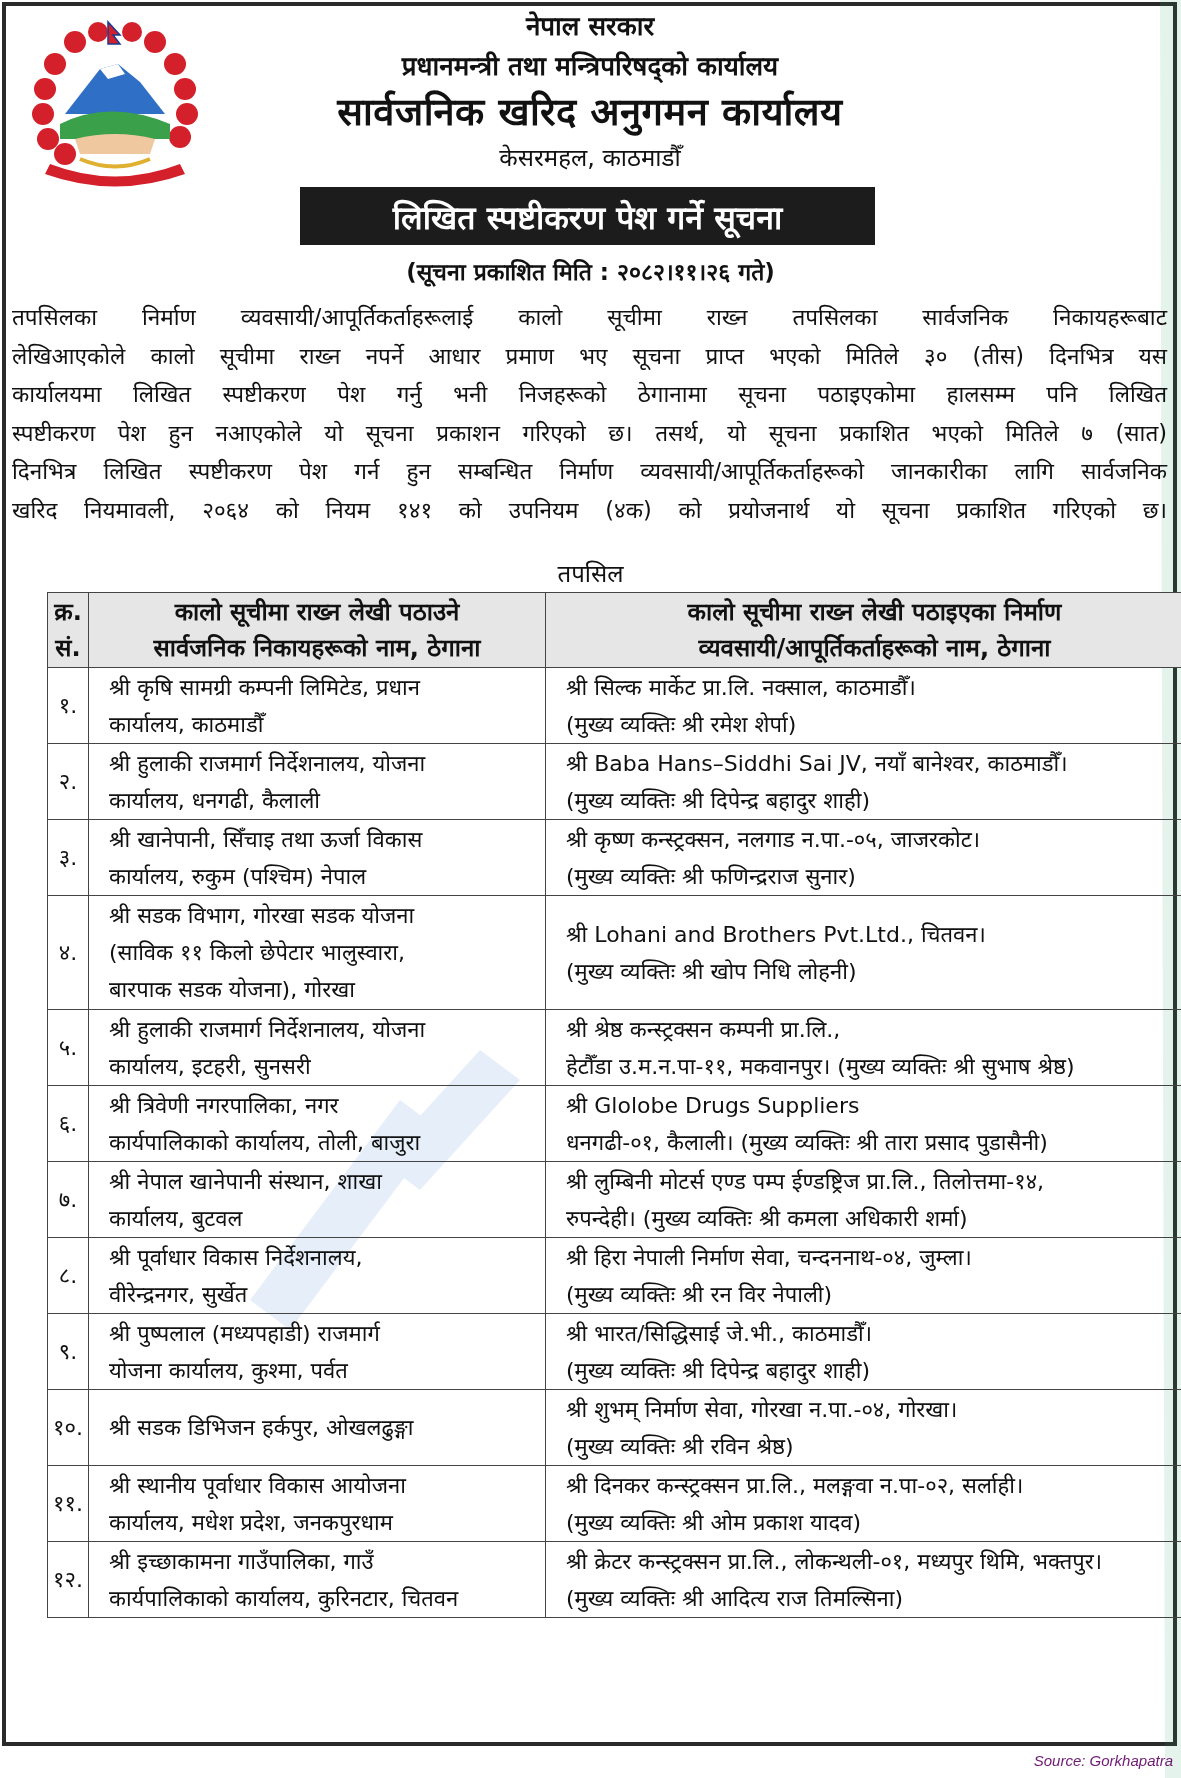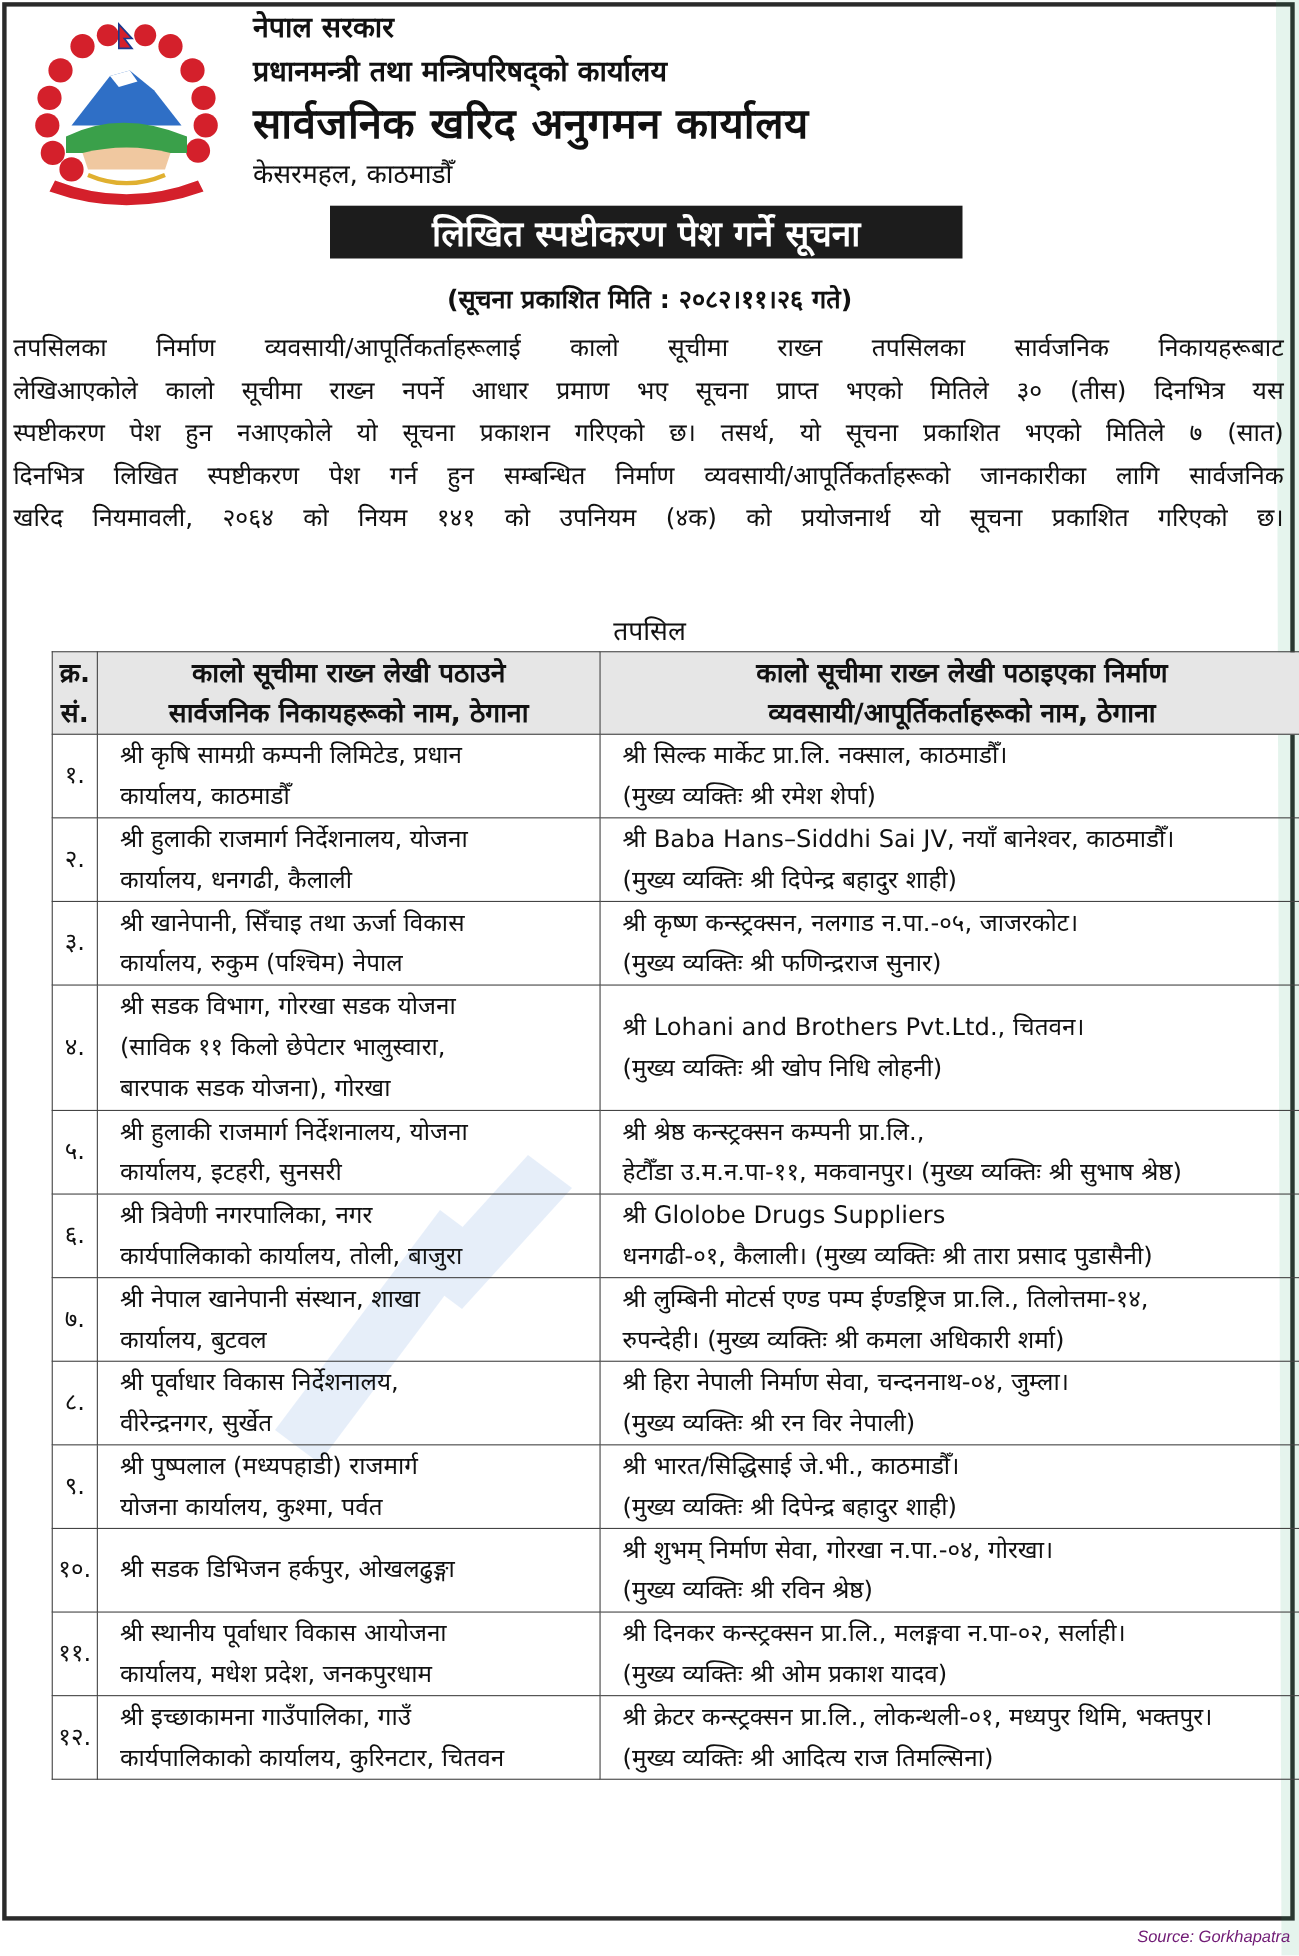--- a/index.html
+++ b/index.html
@@ -1,26 +1,26 @@
 <!DOCTYPE html>
 <html><head>
 <meta charset="utf-8">
 <style>
   html, body { margin:0; padding:0; background:#ffffff; }
   body { width:1181px; height:1778px; position:relative; overflow:hidden;
          font-family:"DejaVu Sans", sans-serif; color:#111; }
   .frame { position:absolute; left:2px; top:2px; width:1167px; height:1736px;
            border:4px solid #2a2a2a; background:#fff; }
   .emblem { position:absolute; left:20px; top:14px; width:190px; height:180px; }
-  .header { position:absolute; left:230px; top:6px; width:720px; }
+  .header { position:absolute; left:230px; top:6px; width:720px; text-align:center; }
   .h1 { font-size:26px; font-weight:bold; line-height:40px; }
   .h2 { font-size:26px; font-weight:bold; line-height:40px; }
   .h3 { font-size:38px; font-weight:bold; line-height:52px; letter-spacing:0.5px; }
   .h4 { font-size:24px; font-weight:normal; line-height:40px; }
-  .title-box { position:absolute; left:300px; top:187px; width:575px; height:48px;
+  .title-box { position:absolute; left:300px; top:187px; width:575px; height:58px;
                background:#1c1c1c; color:#fff; font-size:32px; font-weight:bold;
                display:flex; align-items:center; justify-content:center; }
   .pubdate { position:absolute; left:0; width:1181px; top:255px; text-align:center;
              font-size:23px; font-weight:bold; }
   .para { position:absolute; left:12px; top:298px; width:1155px; font-size:22.5px;
           line-height:38.5px; text-align:justify; text-align-last:justify; }
   .para span { display:block; }
   .schedule-title { position:absolute; left:0; width:1181px; top:556px; text-align:center;
                     font-size:24px; font-weight:normal; }
   table.tbl { position:absolute; left:11px; top:592px; width:1157px; border-collapse:collapse;
@@ -81,20 +81,21 @@
   <div class="h4">केसरमहल, काठमाडौँ</div>
 </div>
 
 <div class="title-box">लिखित स्पष्टीकरण पेश गर्ने सूचना</div>
 
 <div class="pubdate">(सूचना प्रकाशित मिति : २०८२।११।२६ गते)</div>
 
 <div class="para">
   <span>तपसिलका निर्माण व्यवसायी/आपूर्तिकर्ताहरूलाई कालो सूचीमा राख्न तपसिलका सार्वजनिक निकायहरूबाट</span>
   <span>लेखिआएकोले कालो सूचीमा राख्न नपर्ने आधार प्रमाण भए सूचना प्राप्त भएको मितिले ३० (तीस) दिनभित्र यस</span>
+  <span>कार्यालयमा लिखित स्पष्टीकरण पेश गर्नु भनी निजहरूको ठेगानामा सूचना पठाइएकोमा हालसम्म पनि लिखित</span>
   <span>स्पष्टीकरण पेश हुन नआएकोले यो सूचना प्रकाशन गरिएको छ। तसर्थ, यो सूचना प्रकाशित भएको मितिले ७ (सात)</span>
   <span>दिनभित्र लिखित स्पष्टीकरण पेश गर्न हुन सम्बन्धित निर्माण व्यवसायी/आपूर्तिकर्ताहरूको जानकारीका लागि सार्वजनिक</span>
   <span>खरिद नियमावली, २०६४ को नियम १४१ को उपनियम (४क) को प्रयोजनार्थ यो सूचना प्रकाशित गरिएको छ।</span>
 </div>
 
 <div class="schedule-title">तपसिल</div>
 
 <table class="tbl">
   <thead>
     <tr>

